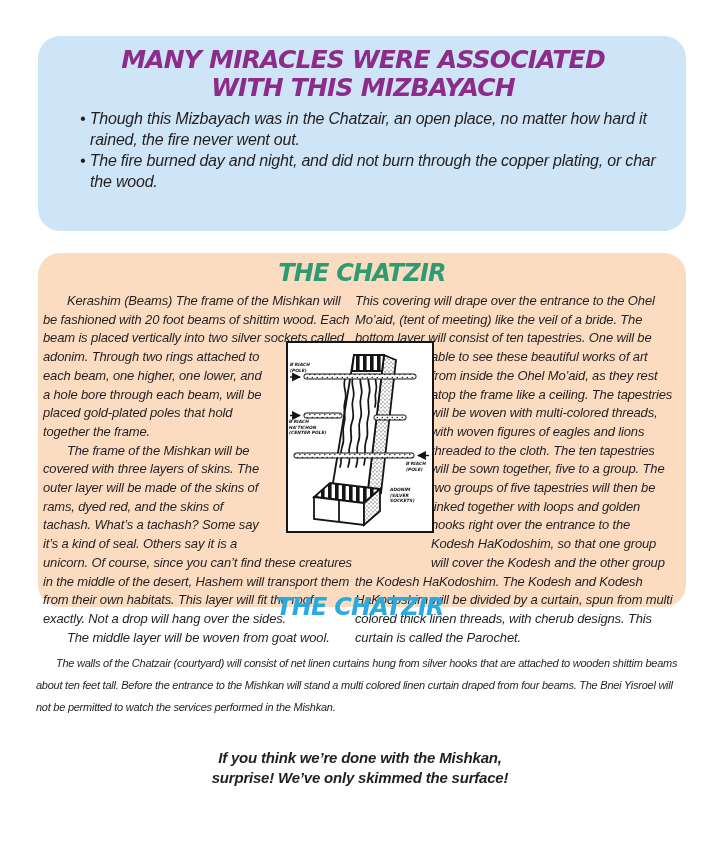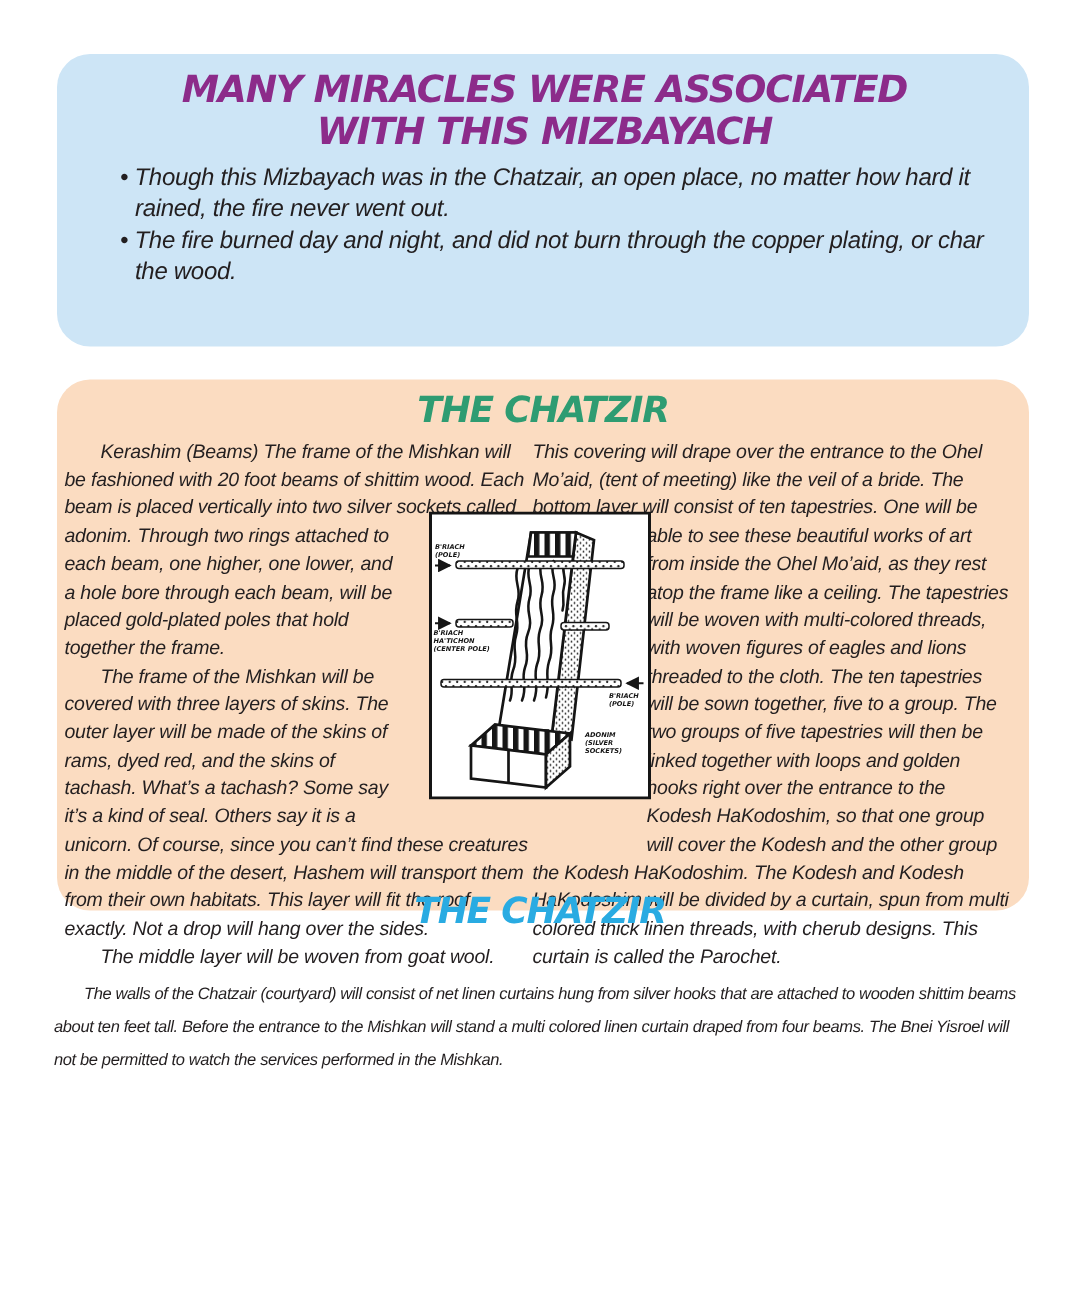--- a/index.html
+++ b/index.html
@@ -233,14 +233,18 @@
           <text x="104" y="155.5">(SILVER</text>
           <text x="104" y="161">SOCKETS)</text>
         </g>
       </svg>
     </div>
   </section>
 
   <h2 class="chatzir-title">THE CHATZIR</h2>
   <p class="chatzir-para">The walls of the Chatzair (courtyard) will consist of net linen curtains hung from silver hooks that are attached to wooden shittim beams about ten feet tall. Before the entrance to the Mishkan will stand a multi colored linen curtain draped from four beams. The Bnei Yisroel will not be permitted to watch the services performed in the Mishkan.</p>
 
+  <div class="closing">
+    <div>If you think we’re done with the Mishkan,</div>
+    <div>surprise! We’ve only skimmed the surface!</div>
+  </div>
 
 </div>
 
 </body></html>

